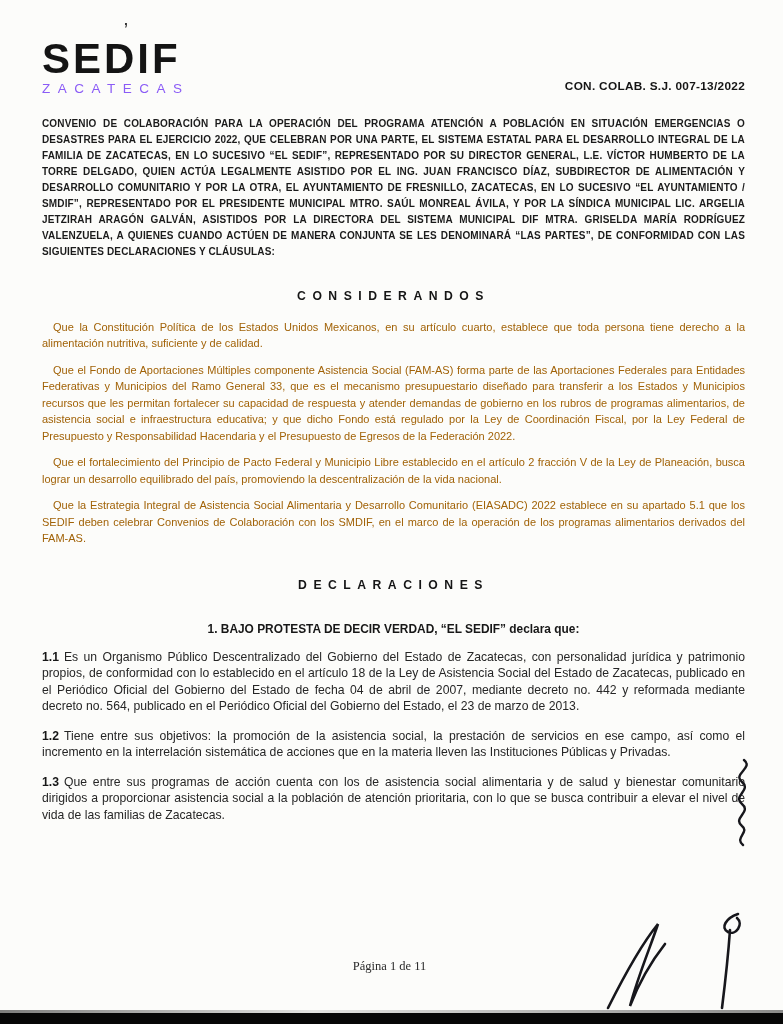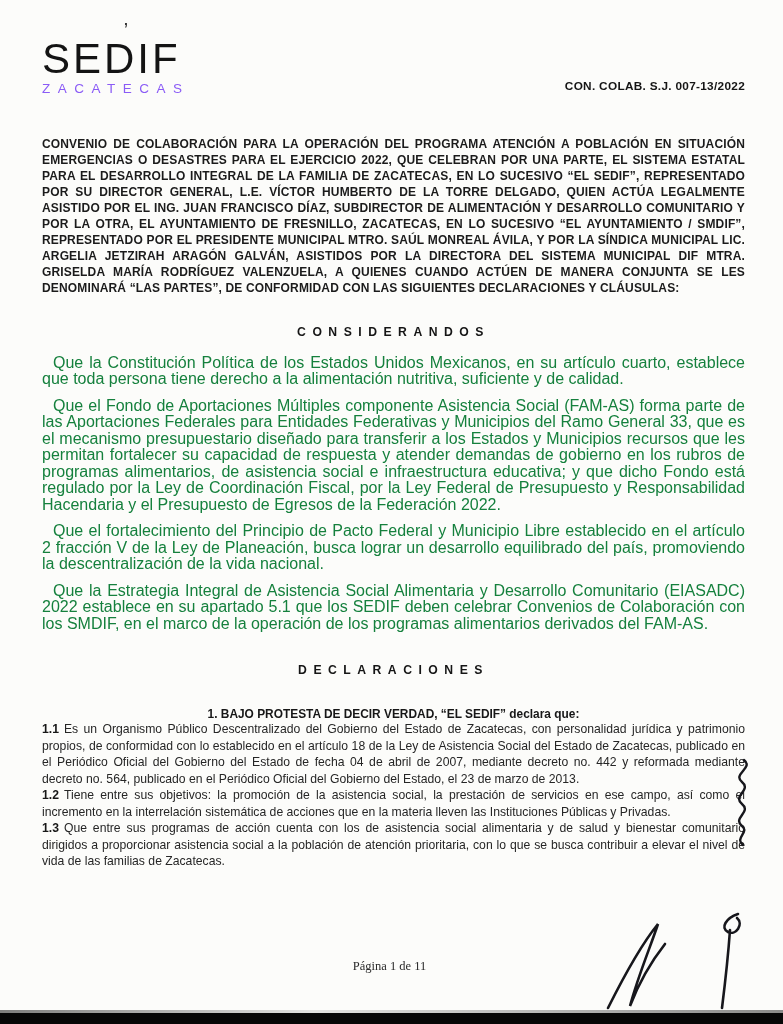--- a/index.html
+++ b/index.html
@@ -11,41 +11,41 @@
     width:783px; height:1024px;
     margin:0 auto;
     background:#fcfcfa;
     color:#1e1e1e;
     overflow:hidden;
     box-shadow:0 0 6px rgba(0,0,0,.35);
   }
   .content { position:absolute; inset:0; padding:40px 38px 0 42px; }
 
   .header-row { display:flex; justify-content:space-between; align-items:flex-end; }
-  .logo-title { font-size:42px; font-weight:400; letter-spacing:3px; line-height:.92; color:#141414; }
+  .logo-title { font-size:42px; font-weight:700; letter-spacing:3px; line-height:.92; color:#141414; }
   .logo-subtitle { font-size:13.5px; font-weight:400; letter-spacing:7.5px; margin-top:2px; color:#8b5cf6; }
   .ref { font-size:11.8px; font-weight:700; letter-spacing:.3px; padding-bottom:3px; color:#151515; white-space:nowrap; }
 
   .intro {
-    margin-top:40px;
-    font-weight:700; font-size:12px; line-height:16px;
+    margin-top:20px;
+    font-weight:700; font-size:10px; line-height:16px;
     text-align:justify; letter-spacing:.15px; color:#1b1b1b;
   }
 
   .section-title { text-align:center; font-weight:700; font-size:12.2px; letter-spacing:6.5px; color:#151515; }
   .considerandos-title { margin-top:29px; margin-bottom:16px; }
   .declaraciones-title { margin-top:31px; }
 
   .body-par {
-    font-size:16px; line-height:16.5px; text-align:justify;
-    text-indent:11px; margin-bottom:10px; color:#15803d;
+    font-size:11px; line-height:16.5px; text-align:justify;
+    text-indent:11px; margin-bottom:10px; color:#a16207;
   }
 
   .decl-heading { margin-top:30px; font-weight:700; font-size:11.9px; color:#171717;text-align:center; }
-  .decl-item { font-size:12.2px; line-height:16.5px; text-align:justify; color:#262626; }
+  .decl-item { margin-top:13px; font-size:12.2px; line-height:16.5px; text-align:justify; color:#262626; }
   .decl-item .num { font-weight:700; margin-right:5px; color:#171717; }
 
   .footer {
     position:absolute; left:0; right:4px; bottom:50px;
     text-align:center; font-size:12.5px; color:#2a2a2a;
     font-family:"Liberation Serif", serif;
   }
 
   .sig { position:absolute; pointer-events:none; }
   .sig path { fill:none; stroke:#17171c; stroke-linecap:round; }

